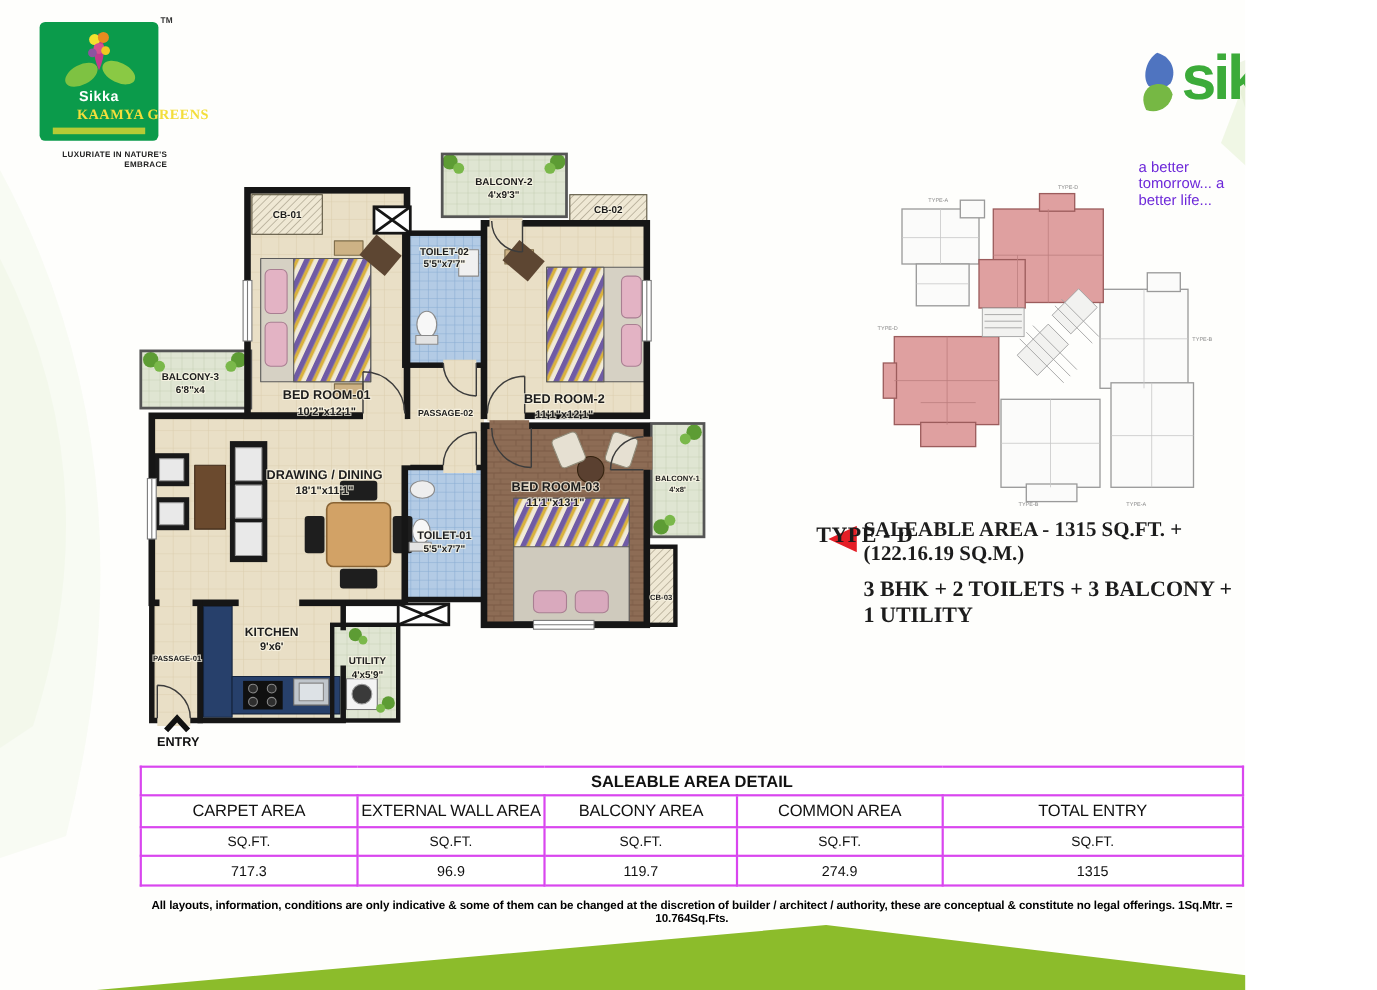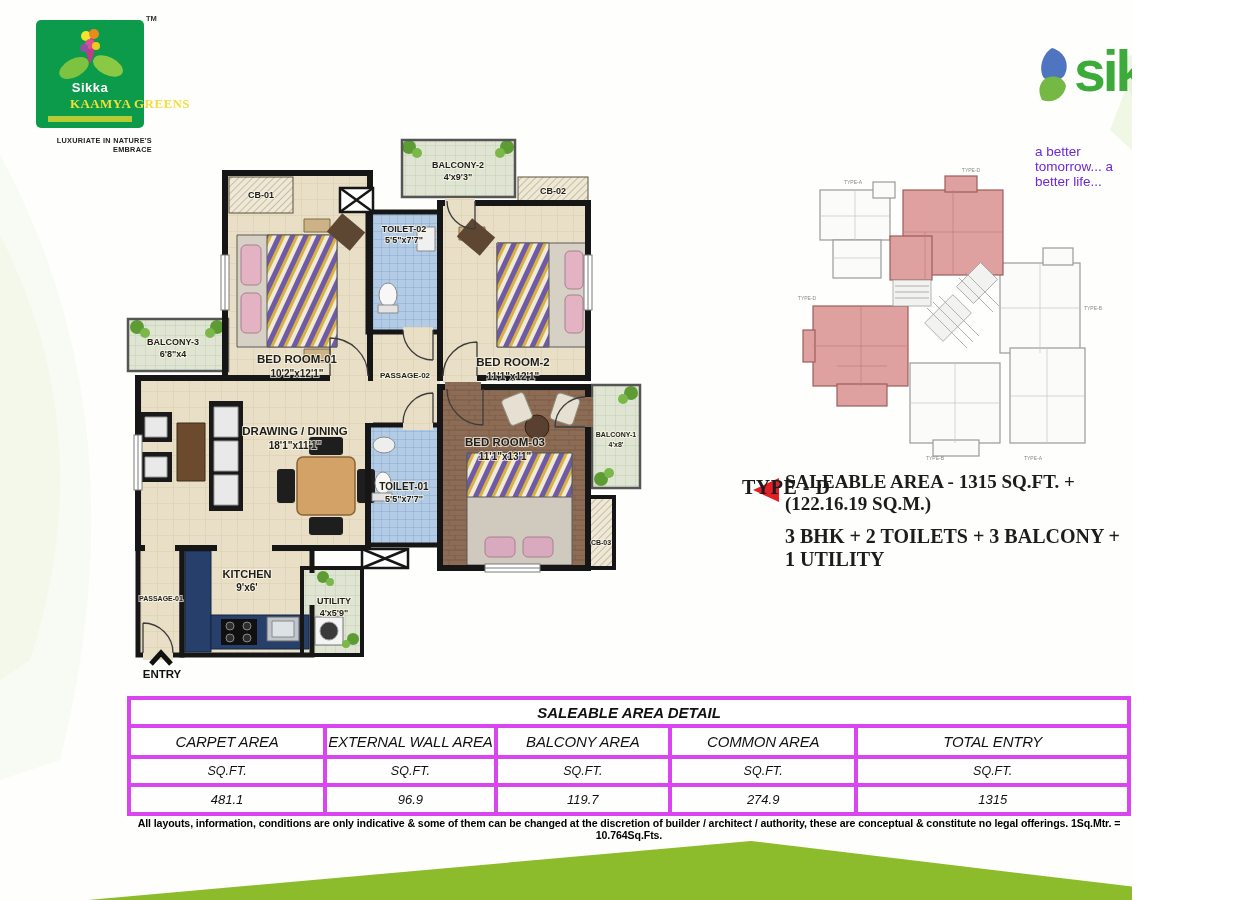--- a/index.html
+++ b/index.html
@@ -20,21 +20,21 @@
   .sikka-word{left:1074px;top:38px;font-size:57px;font-weight:bold;color:#3cab39;letter-spacing:-3px;}
   .sikka-tm{left:1196px;top:52px;font-size:9px;font-weight:bold;color:#3cab39;}
   .sikka-tag{left:1035px;top:96px;font-size:13.5px;color:#6d28d9;margin-top:48px;}
   
   .type-line{font-family:"Liberation Serif",serif;font-weight:bold;color:#1c1c1c;}
   .t1{left:742px;top:476px;font-size:20px;letter-spacing:.5px;}
   .t2{left:785px;top:471px;font-size:19px;}
   .t3{left:785px;top:525px;font-size:20px;}
   
   .area-table{left:127px;top:696px;width:1004px;border-collapse:collapse;background:#fff;}
-  .area-table td{border:4px solid #d946ef;text-align:center;padding:0;font-style:italic;}
+  .area-table td{border:2px solid #d946ef;text-align:center;padding:0;}
   .tt-title{font-weight:bold;font-size:15px;height:24px;}
   .tt-head{font-size:15px;height:27px;letter-spacing:-.2px;}
   .tt-unit{font-size:12.5px;height:24px;}
   .tt-val{font-size:13px;height:25px;}
   
   .disclaimer{left:112px;top:817px;width:1034px;text-align:center;font-size:10.6px;
               font-weight:bold;color:#000;letter-spacing:-.1px;}
   
   .pl{font-family:"Liberation Sans",sans-serif;font-weight:bold;fill:#1d1d1d;text-anchor:middle;
       paint-order:stroke;stroke:rgba(250,245,230,.75);stroke-width:2px;}
@@ -399,21 +399,21 @@
         <td class="tt-head">TOTAL ENTRY</td>
       </tr>
       <tr>
         <td class="tt-unit">SQ.FT.</td>
         <td class="tt-unit">SQ.FT.</td>
         <td class="tt-unit">SQ.FT.</td>
         <td class="tt-unit">SQ.FT.</td>
         <td class="tt-unit">SQ.FT.</td>
       </tr>
       <tr>
-        <td class="tt-val">481.1</td>
+        <td class="tt-val">717.3</td>
         <td class="tt-val">96.9</td>
         <td class="tt-val">119.7</td>
         <td class="tt-val">274.9</td>
         <td class="tt-val">1315</td>
       </tr>
     </tbody>
   </table>
 
   <div class="abs disclaimer">All layouts, information, conditions are only indicative &amp; some of them can be changed at the discretion of builder / architect / authority, these are conceptual &amp; constitute no legal offerings. 1Sq.Mtr. = 10.764Sq.Fts.</div>
 

